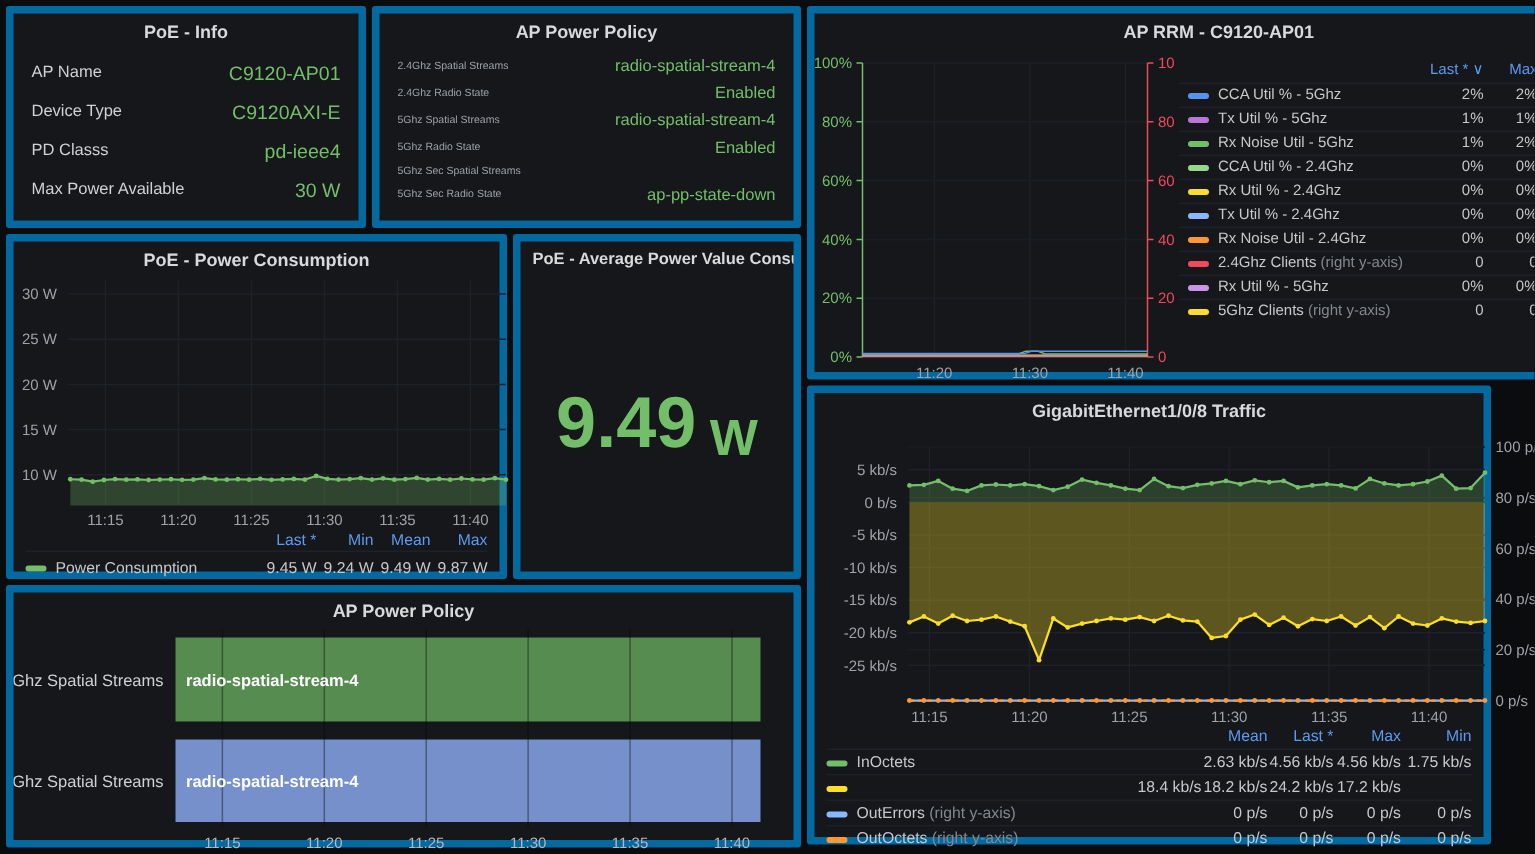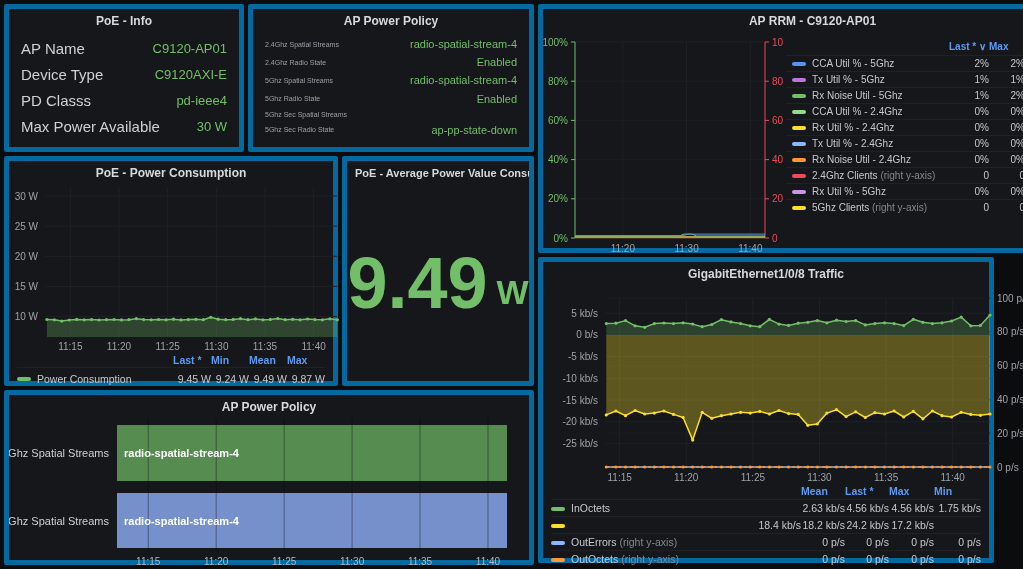--- a/index.html
+++ b/index.html
@@ -7,37 +7,37 @@
   #dashboard { position:relative; width:1023px; height:569px; background:#0b0c0e; overflow:hidden; }
   .panel { position:absolute; background:#15171a; border:5px solid #0369a1; border-radius:2px; }
   .panel-title { height:24px; line-height:24px; text-align:center; font-size:12px; font-weight:bold;
                  color:#d8d9da; white-space:nowrap; overflow:hidden; padding:0 8px; cursor:pointer; }
   svg text { font-family:"Liberation Sans", sans-serif; }
 
   
   .info-rows { position:absolute; top:26px; bottom:8px; left:12px; right:12px;
                display:flex; flex-direction:column; justify-content:space-around; }
   .info-row { display:flex; justify-content:space-between; align-items:center; }
-  .info-label { font-size:15px; color:#d0d1d3; }
+  .info-label { font-size:11px; color:#d0d1d3; }
   .info-value { font-size:13px; font-weight:normal; color:#73BF69; }
   .mini .info-label { font-size:7px; color:#9da1a8; }
   .mini .info-value { font-size:11px; }
 
   
   .big-stat { position:absolute; top:24px; bottom:0; left:0; right:0;
               display:flex; align-items:center; justify-content:center; }
-  .big-stat .num { font-size:72px; font-weight:bold; color:#73BF69; line-height:1; }
+  .big-stat .num { font-size:48px; font-weight:bold; color:#73BF69; line-height:1; }
   .big-stat .unit { font-size:34px; font-weight:bold; color:#73BF69; margin-left:9px; padding-top:18px; }
 
   
   .legend-icon { width:14px; height:4px; border-radius:2px; align-self:center; }
   .lg-name { color:#c7c8cc; overflow:hidden; white-space:nowrap; padding-left:6px; }
   .lg-note { color:#84888e; }
   .lg-val { color:#c7c8cc; text-align:right; }
-  .lg-head { color:#5d9bf3; font-weight:bold; text-align:left; cursor:pointer; }
+  .lg-head { color:#5d9bf3; font-weight:normal; text-align:right; cursor:pointer; }
 
   .rrm-legend { position:absolute; left:243px; right:5px; top:30px; font-size:10px; }
   .rrm-hrow { display:grid; grid-template-columns:14px 1fr 40px 36px 48px; height:16px; line-height:16px; padding:0 4px 0 6px; }
   .rrm-row  { display:grid; grid-template-columns:14px 1fr 40px 36px 48px; height:16px; line-height:16px;
               padding:0 4px 0 6px; border-top:1px solid #1f2126; cursor:pointer; }
 
   .cons-legend { position:absolute; left:8px; right:8px; top:192px; font-size:10.5px; }
   .cons-hrow { display:grid; grid-template-columns:14px 1fr 38px 38px 38px 38px; height:15px; line-height:15px;
                border-bottom:1px solid #1f2126; }
   .cons-row  { display:grid; grid-template-columns:14px 1fr 38px 38px 38px 38px; height:22px; line-height:22px; cursor:pointer; }

